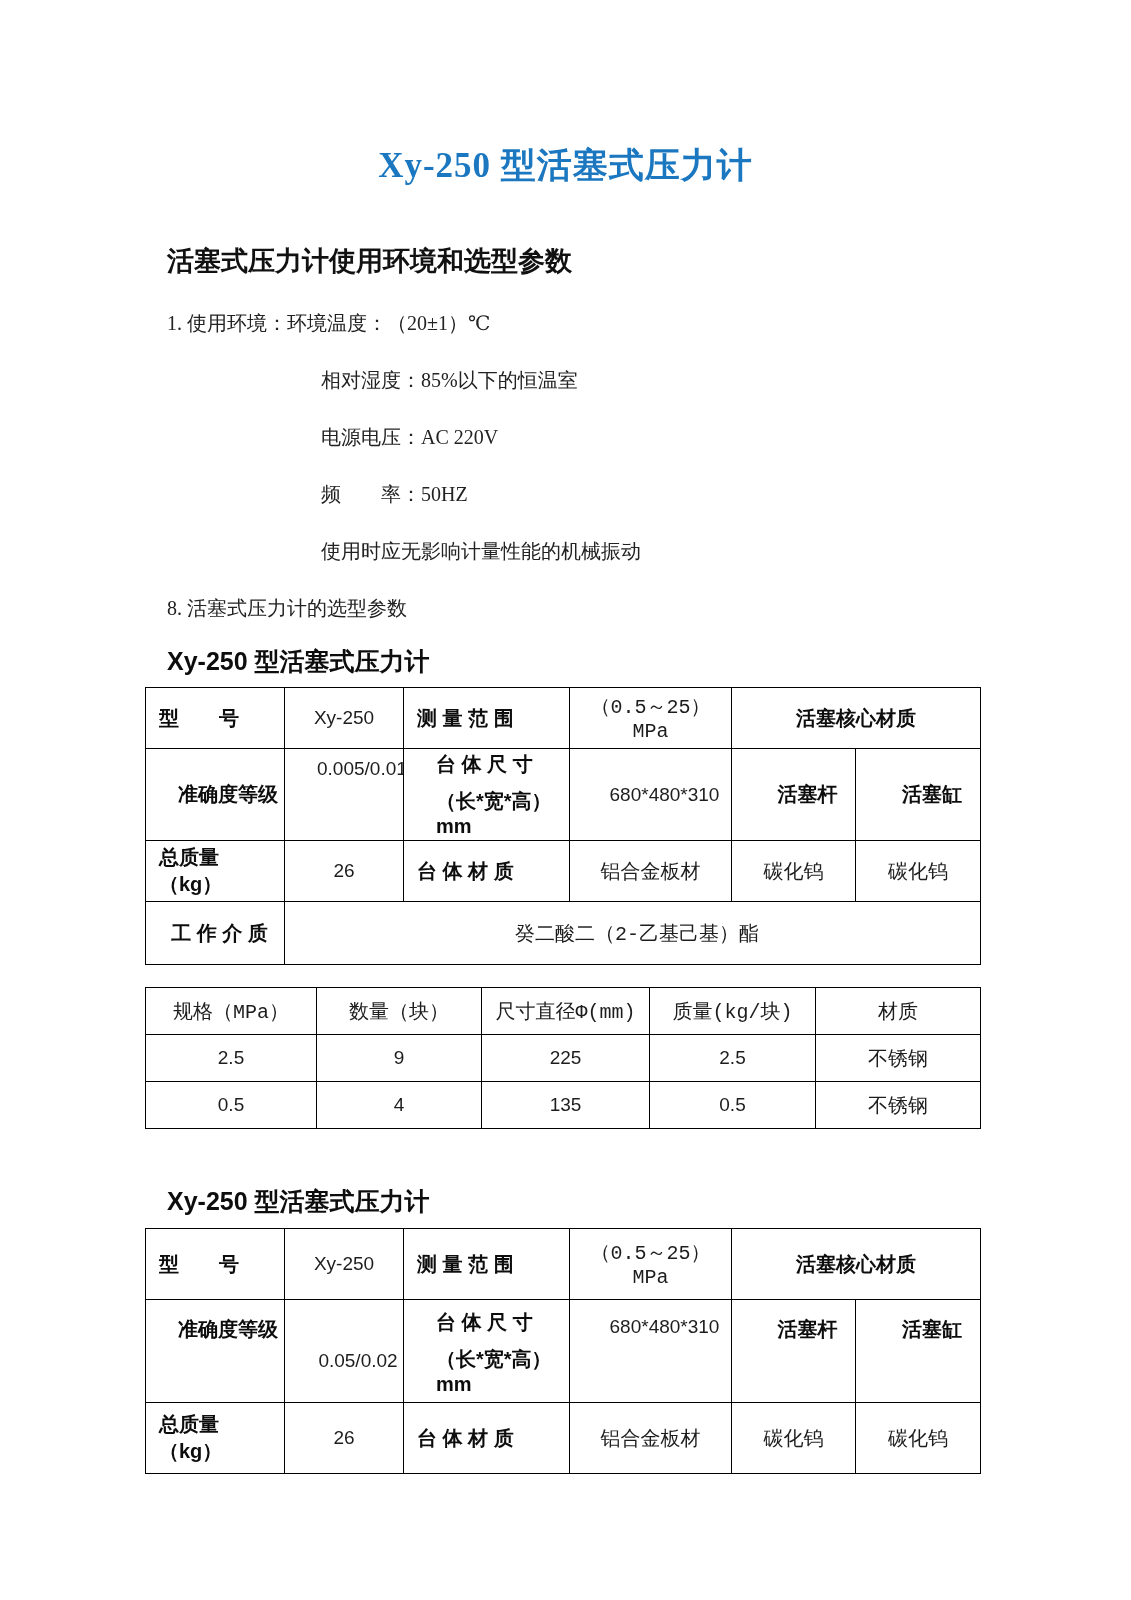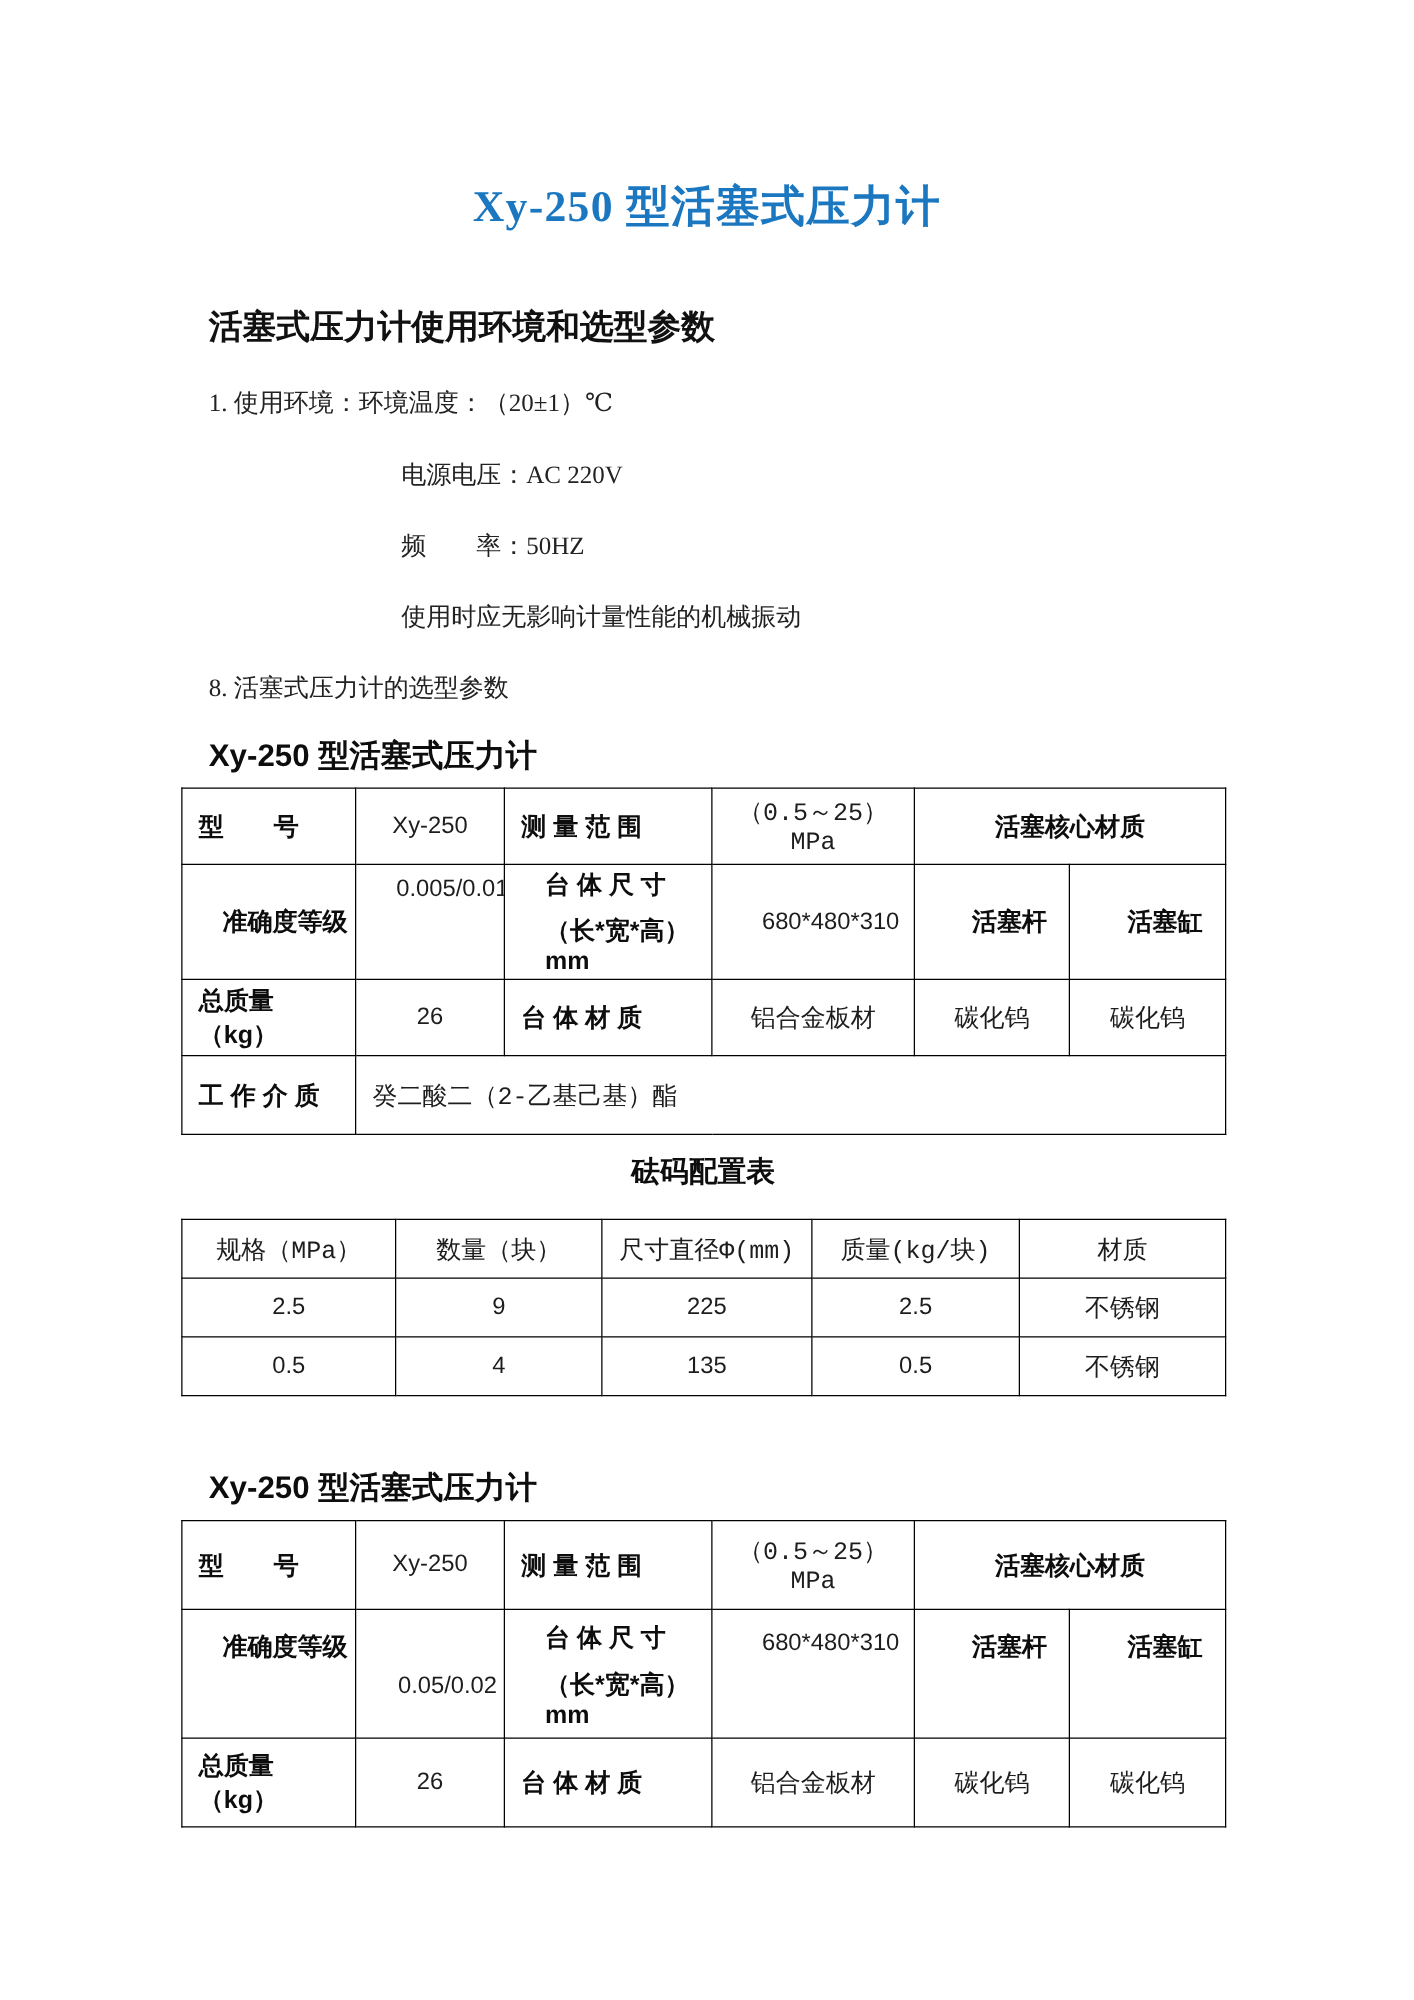--- a/index.html
+++ b/index.html
@@ -78,41 +78,42 @@
   }
   td.left{ text-align:left; padding-left:13px; }
   td.val{
     font-family:"Liberation Sans","DejaVu Sans",sans-serif;
     font-weight:normal;
   }
   td.serif{ font-family:Liberation Mono, monospace; font-size:20px; }
   .spec-table tr.r1 td{ height:56px; }
   .spec-table tr.r2 td{ height:68px;padding-left:32px; }
   .spec-table tr.r3 td{ height:56px; }
-  .spec-table tr.r4 td{ height:58px; }
+  .spec-table tr.r4 td{ height:58px;text-align:center; }
   .spec-table-2 tr.r1 td{ height:66px; }
   .spec-table-2 tr.r2 td{ height:78px; }
   .spec-table-2 tr.r3 td{ height:66px; }
   .weights-table tr td{ height:42px; }
   .size-cell .line2{ display:block; margin-top:10px; }
   td.vtop{ vertical-align:top; padding-top:9px; }
   td.vlow{ vertical-align:middle; padding-top:22px; }
 </style>
 </head>
 <body>
 
 <div class="page">
 
   <h1 class="doc-title" style="color: rgb(27, 120, 192);">Xy-250 型活塞式压力计</h1>
 
   <div class="content">
 
     <h2 class="section-heading">活塞式压力计使用环境和选型参数</h2>
 
     <p class="body-line">1. 使用环境：环境温度：（20±1）℃</p>
+    <p class="body-line indent">相对湿度：85%以下的恒温室</p>
     <p class="body-line indent">电源电压：AC 220V</p>
     <p class="body-line indent">频　　率：50HZ</p>
     <p class="body-line indent">使用时应无影响计量性能的机械振动</p>
     <p class="body-line">8. 活塞式压力计的选型参数</p>
 
     <h3 class="table-heading">Xy-250 型活塞式压力计</h3>
 
     <table class="spec-table">
       <colgroup>
         <col style="width:139px">
@@ -149,21 +150,20 @@
         <td class="serif">碳化钨</td>
         <td class="serif">碳化钨</td>
       </tr>
       <tr class="r4">
         <td class="lbl left">工 作 介 质</td>
         <td class="serif left" colspan="5">癸二酸二（2-乙基己基）酯</td>
       </tr>
     </tbody>
       </table>
 
-    <h3 class="weights-heading">砝码配置表</h3>
 
     <table class="weights-table">
       <colgroup>
         <col style="width:171px">
           <col style="width:165px">
           <col style="width:168px">
         <col style="width:166px">
           <col style="width:165px">
       </colgroup>
       <tbody>

